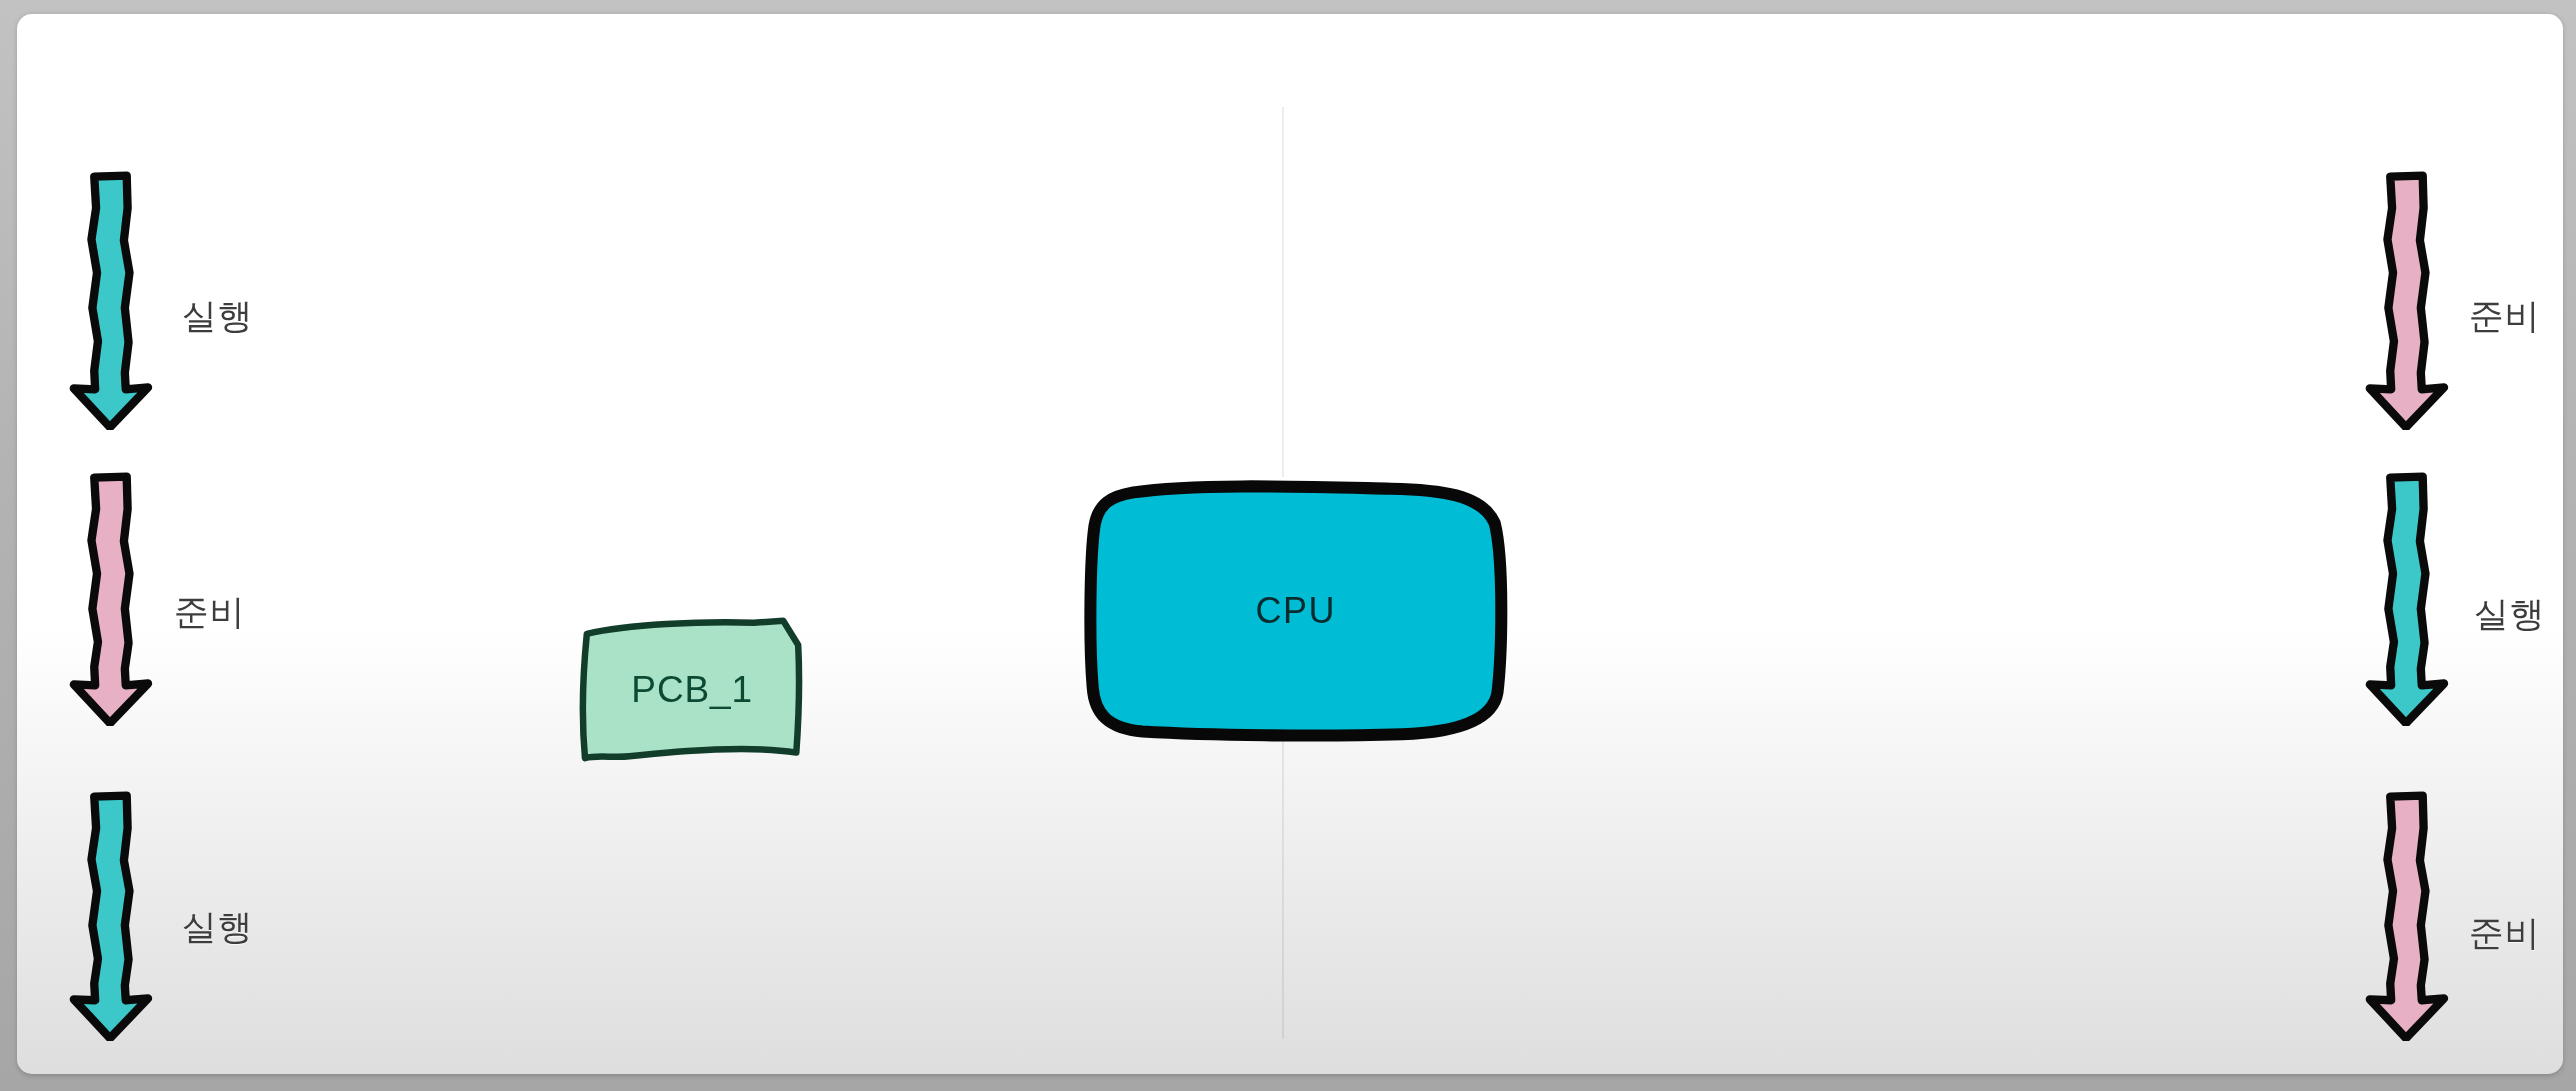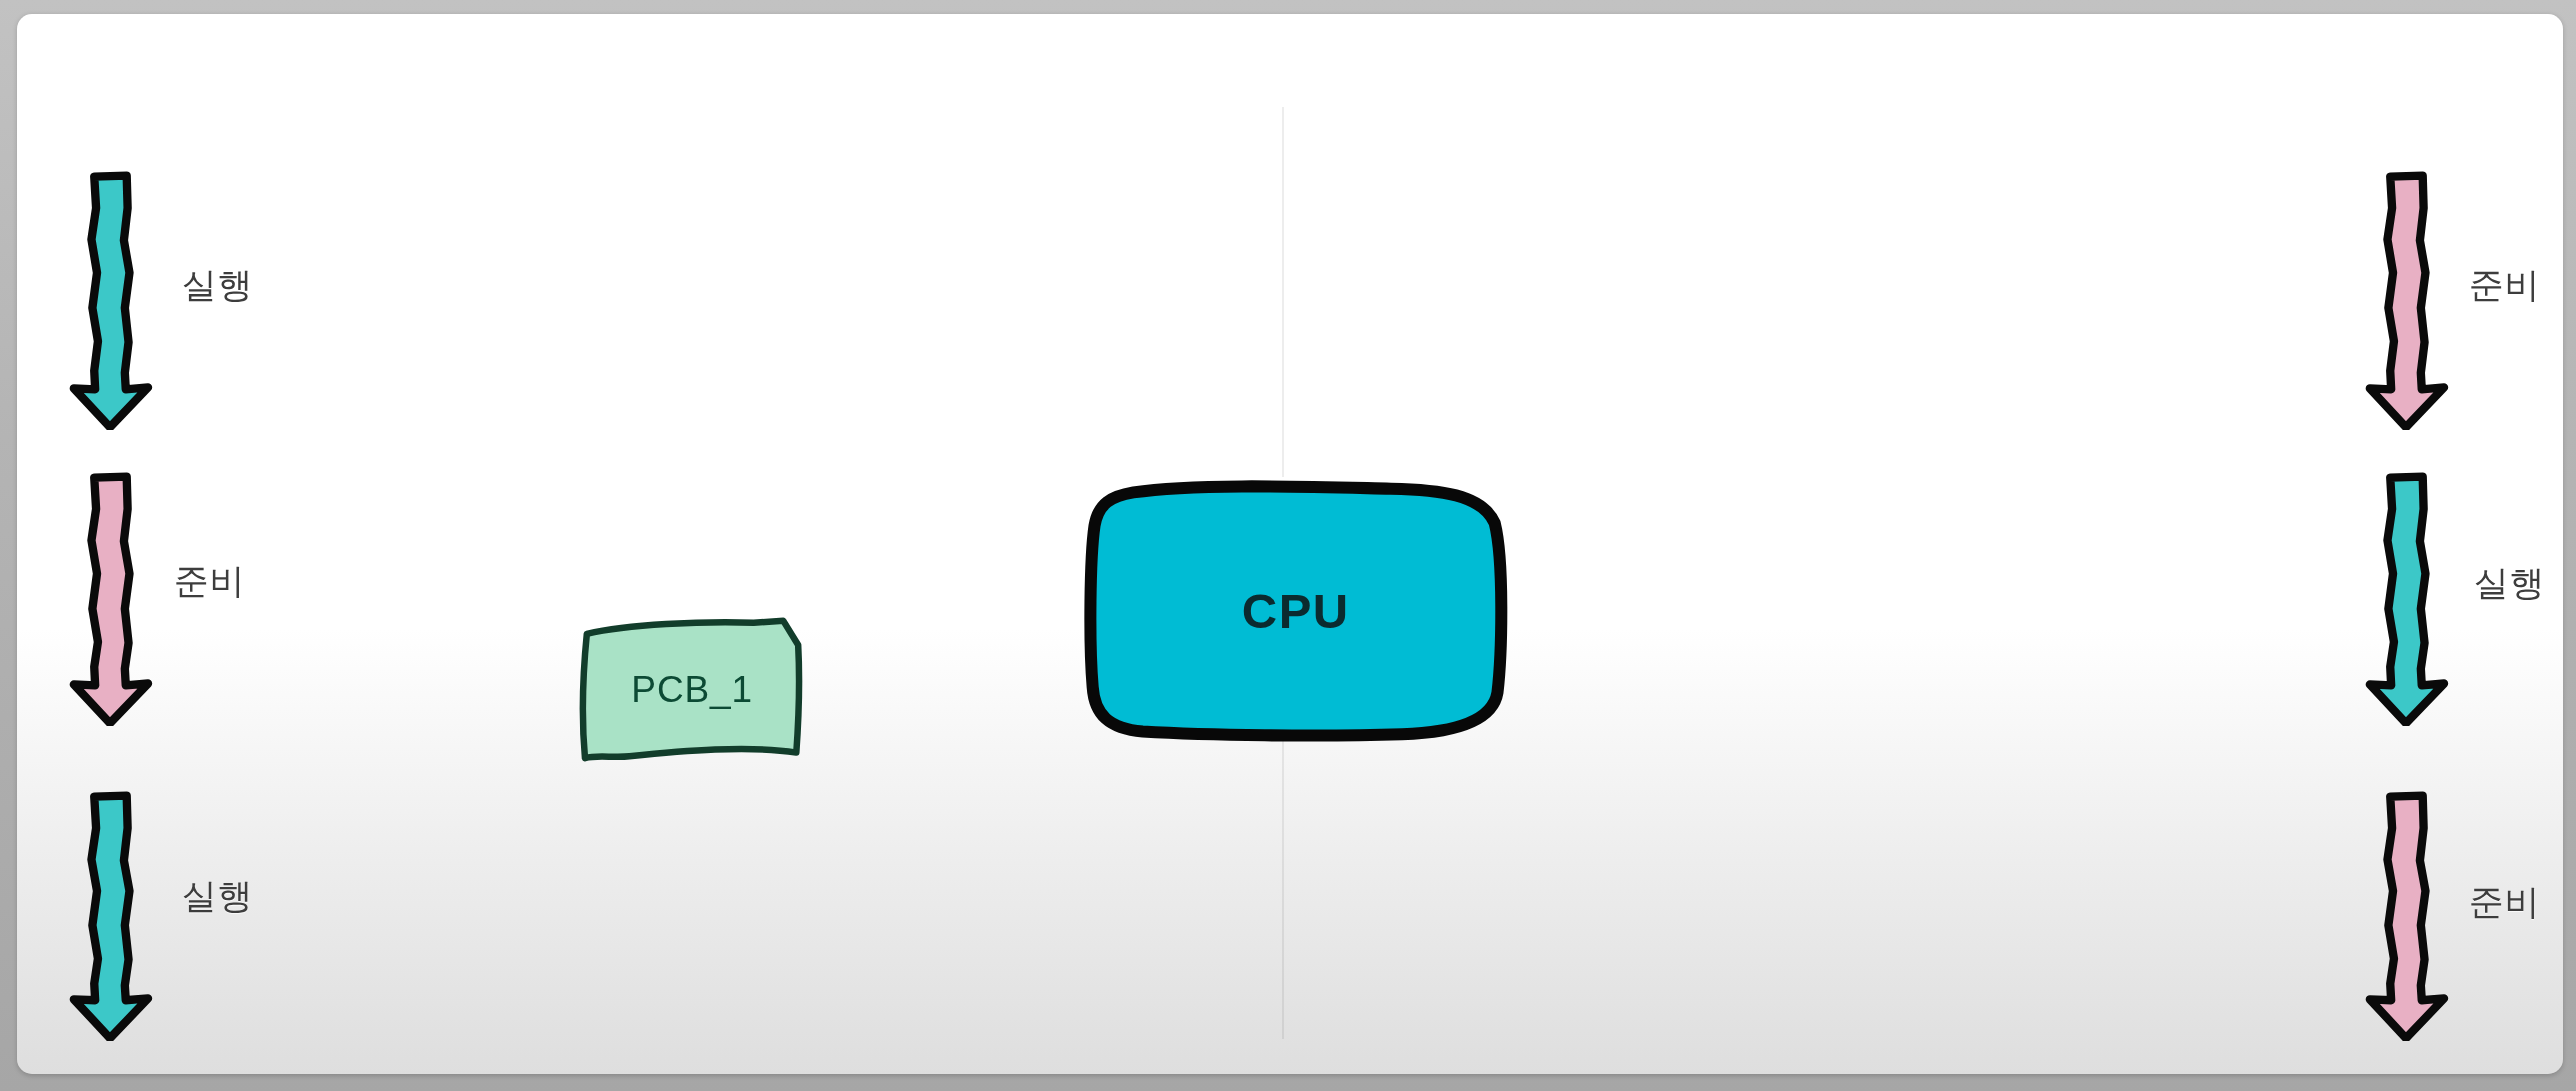--- a/index.html
+++ b/index.html
@@ -58,40 +58,41 @@
 
   
   .arrow-label {
     position: absolute;
     font-size: 35px;
     font-weight: 500;
     color: #3d3d3d;
     letter-spacing: 0.9px;
     white-space: nowrap;
     text-shadow: 0 0.9px 0.9px rgba(255,255,255,0.8);
+    margin-top: 31px;
   }
 
   
   #cpu-block {
     position: absolute;
     left: 1059px;
     top: 458px;
     width: 440px;
     height: 278px;
   }
   #cpu-block svg { display: block; width: 100%; height: 100%; }
   #cpu-label {
     position: absolute;
     left: 0; top: 0;
     width: 440px; height: 278px;
     display: flex;
     align-items: center;
     justify-content: center;
-    font-size: 49px;
-    font-weight: 700;
+    font-size: 36px;
+    font-weight: 400;
     color: #0b2b2f;
     letter-spacing: 1.4px;
     pointer-events: none;
   }
 
   
   .pcb {
     position: absolute;
   }
   .pcb svg { display: block; width: 100%; height: 100%; }

